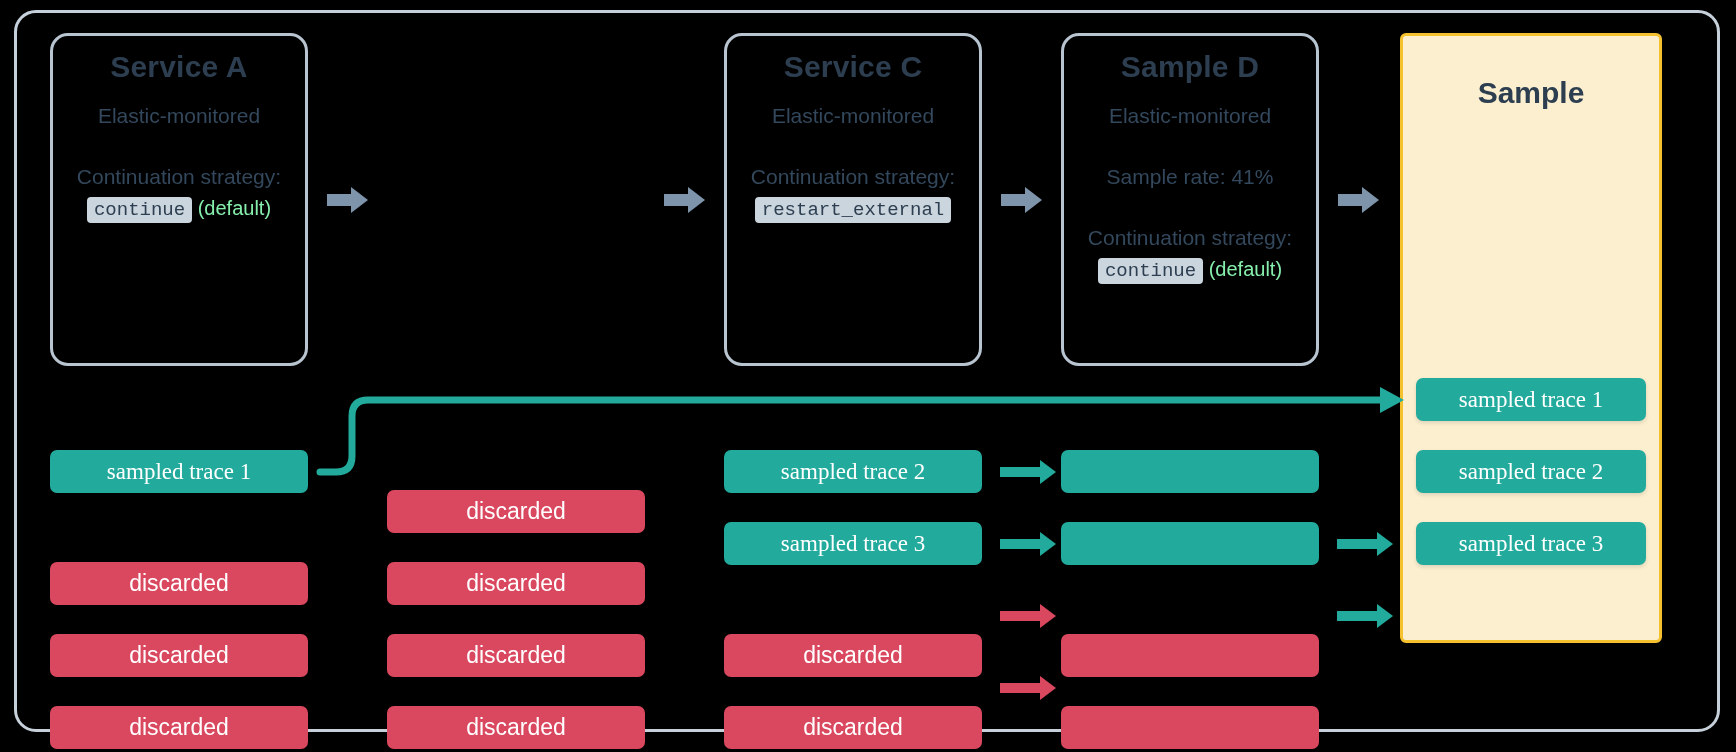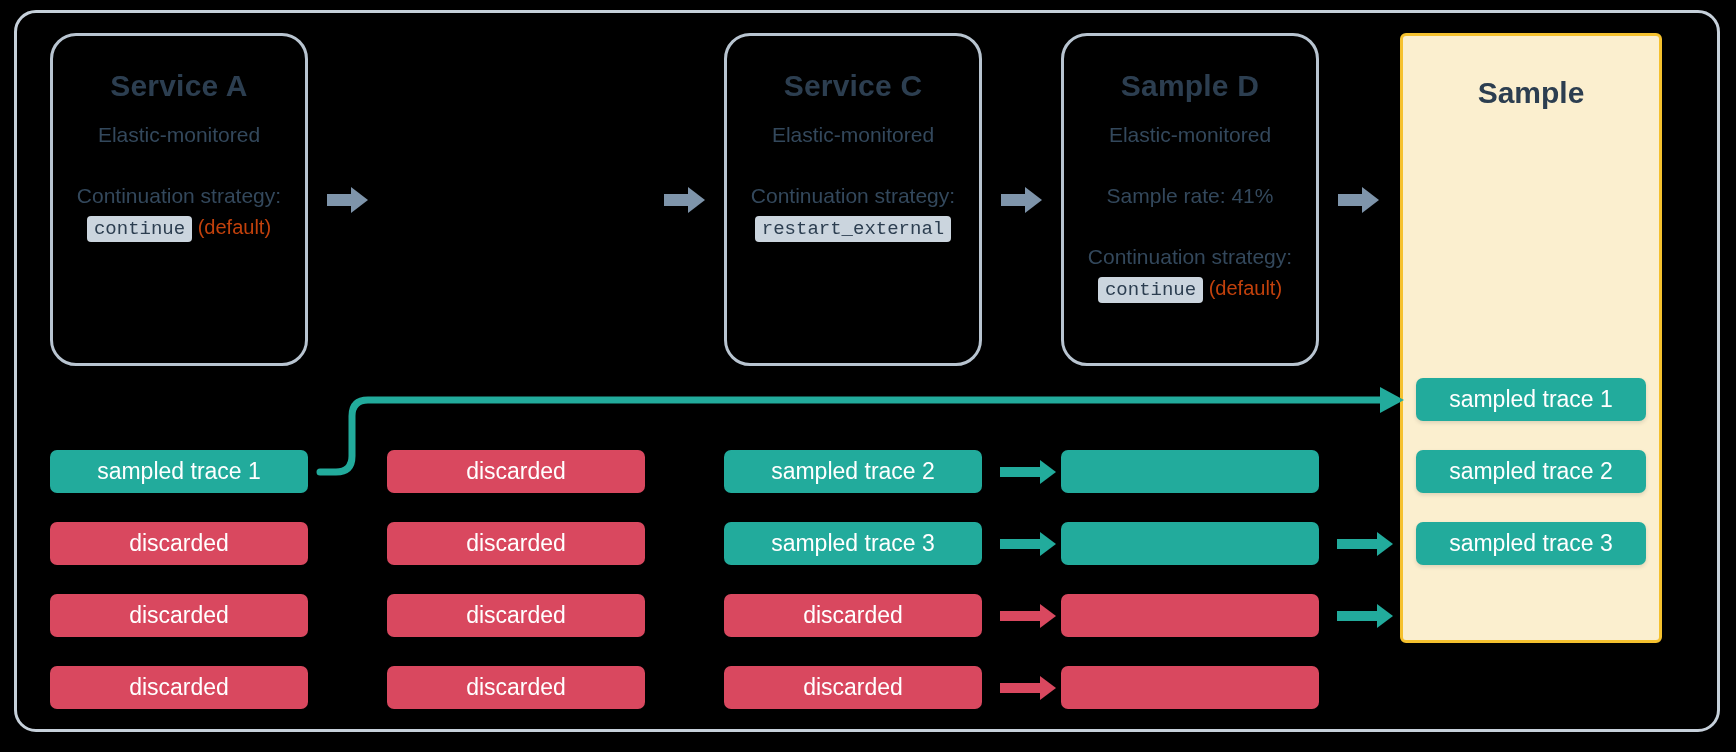--- a/index.html
+++ b/index.html
@@ -24,25 +24,25 @@
     box-sizing:border-box;
     pointer-events:none;
   }
 
   
   .service-card{
     position:absolute;
     top:33px;
     width:258px;height:333px;
     border:3px solid #b8c4d0;
-    border-radius:26px;
+    border-radius:18px;
     box-sizing:border-box;
     background:#000;
     text-align:center;
-    padding-top:33px;
+    padding-top:14px;
   }
   .svc-title{
     font-size:30px;
     font-weight:bold;
     color:#2c3e50;
     letter-spacing:.2px;
     line-height:1.15;
   }
   .svc-sub{
     font-size:21px;
@@ -70,21 +70,21 @@
     white-space:nowrap;
   }
   .code{
     font-family:"Liberation Mono","DejaVu Sans Mono",monospace;
     background:#cbd5de;
     color:#2c3e50;
     border-radius:4px;
     padding:2px 7px;
     font-size:19px;
   }
-  .dim{color:#c2410c;}
+  .dim{color:#86efac;}
 
   
   .result-panel{
     position:absolute;
     left:1400px;top:33px;
     width:262px;height:610px;
     background:#fbefcf;
     border:3px solid #f5c12e;
     border-radius:6px;
     box-sizing:border-box;
@@ -122,22 +122,22 @@
     position:absolute;
     height:43px;
     border-radius:7px;
     display:flex;
     align-items:center;
     justify-content:center;
     color:#ffffff;
     font-size:23px;
     box-sizing:border-box;
   }
-  .pill.sampled{background:#22ab9c;}
-  .pill.discarded{background:#d9485f;}
+  .pill.sampled{background:#22ab9c;font-family:Liberation Serif, serif;}
+  .pill.discarded{background:#d9485f;margin-top:40px;}
   .pill.result-pill{box-shadow:0 2px 4px rgba(0,0,0,.12);}
 
   
   .flow-arrow{position:absolute;height:0;width:0;}
   .flow-arrow .shaft{
     position:absolute;
     left:0;top:-5px;
     height:10px;
     background:currentColor;
   }

